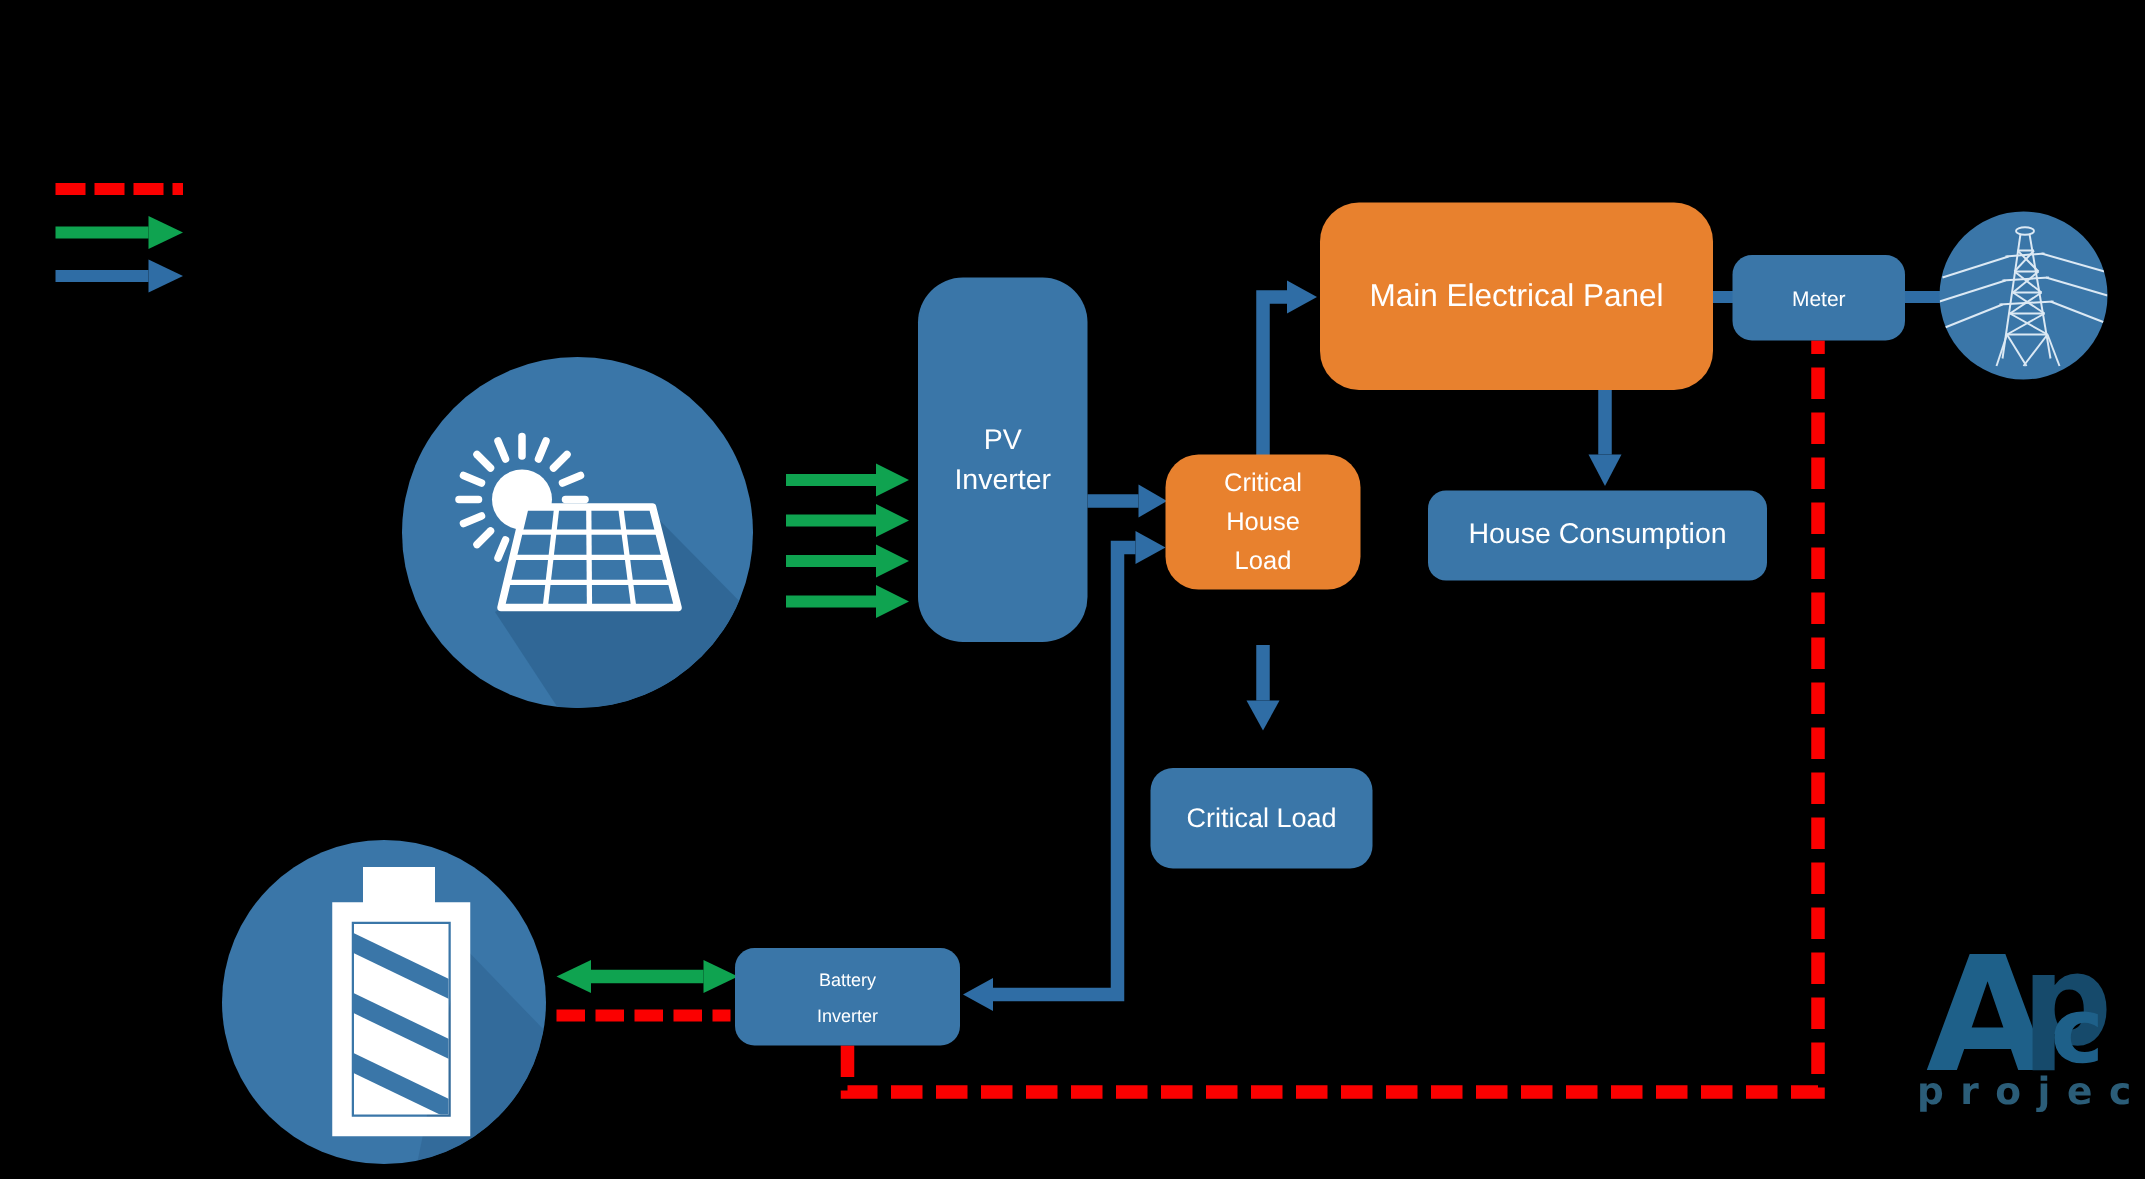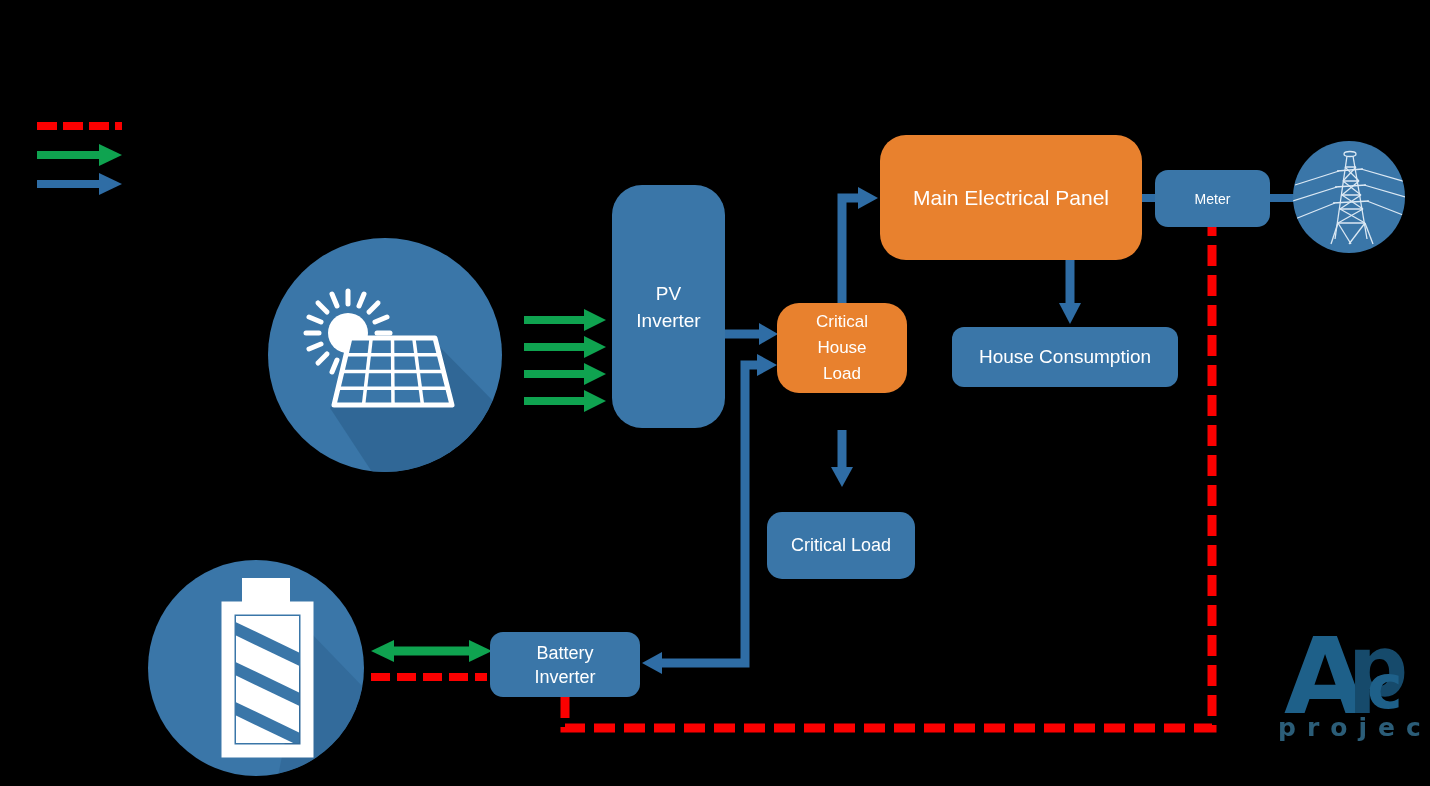--- a/index.html
+++ b/index.html
@@ -29,21 +29,21 @@
   .stroke-cblue{stroke:var(--connector-blue);}
   .fill-green{fill:var(--flow-green);}
   .fill-cblue{fill:var(--connector-blue);}
   
   #pv-inverter{left:612px;top:185px;width:113px;height:243px;border-radius:30px;font-size:19px;line-height:27px;}
   #critical-load-panel{left:777px;top:303px;width:130px;height:90px;border-radius:22px;font-size:17px;line-height:26px;}
   #main-electrical-panel{left:880px;top:135px;width:262px;height:125px;border-radius:26px;font-size:21px;}
   #meter{left:1155px;top:170px;width:115px;height:57px;border-radius:13px;font-size:14px;}
   #house-consumption{left:952px;top:327px;width:226px;height:60px;border-radius:12px;font-size:19px;}
   #critical-load{left:767px;top:488px;width:148px;height:67px;border-radius:15px;font-size:18px;margin-top:24px;}
-  #battery-inverter{left:490px;top:632px;width:150px;height:65px;border-radius:13px;font-size:18px;line-height:24px;}
+  #battery-inverter{left:490px;top:632px;width:150px;height:65px;border-radius:13px;font-size:12px;line-height:24px;}
   #solar-circle{left:268px;top:238px;width:234px;height:234px;}
   #battery-circle{left:148px;top:560px;width:216px;height:216px;}
   #grid-circle{left:1293px;top:141px;width:112px;height:112px;}
   #logo{position:absolute;left:1240px;top:600px;width:200px;height:150px;overflow:visible;}
   #logo text{font-family:"DejaVu Sans",sans-serif;}
 </style>
 </head>
 <body>
 
 <div id="canvas">

